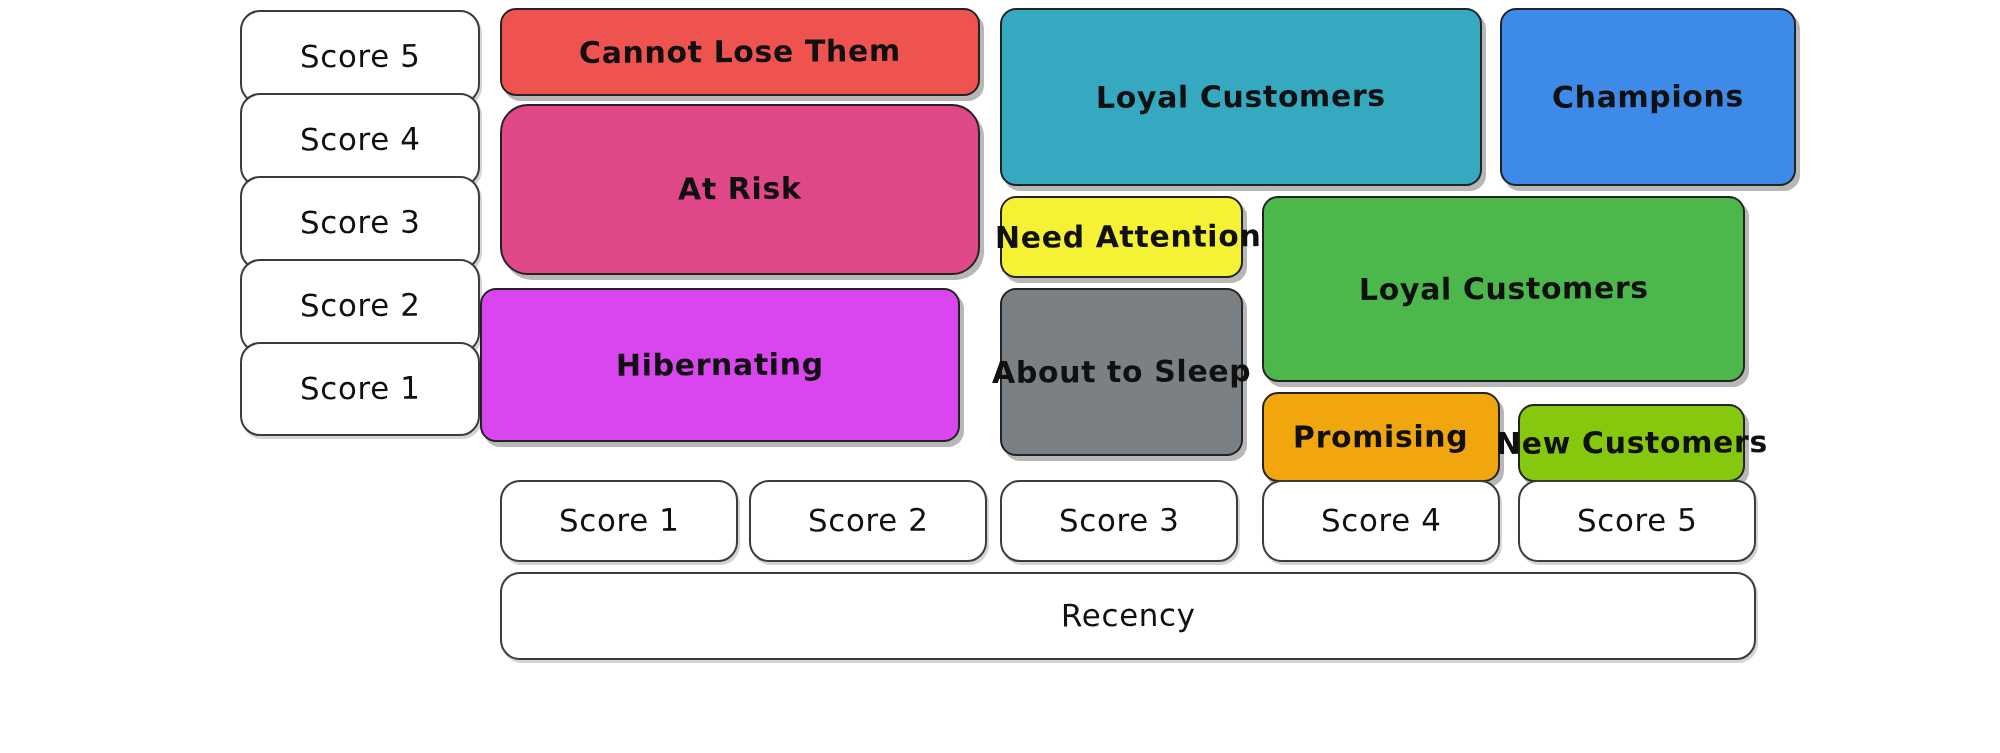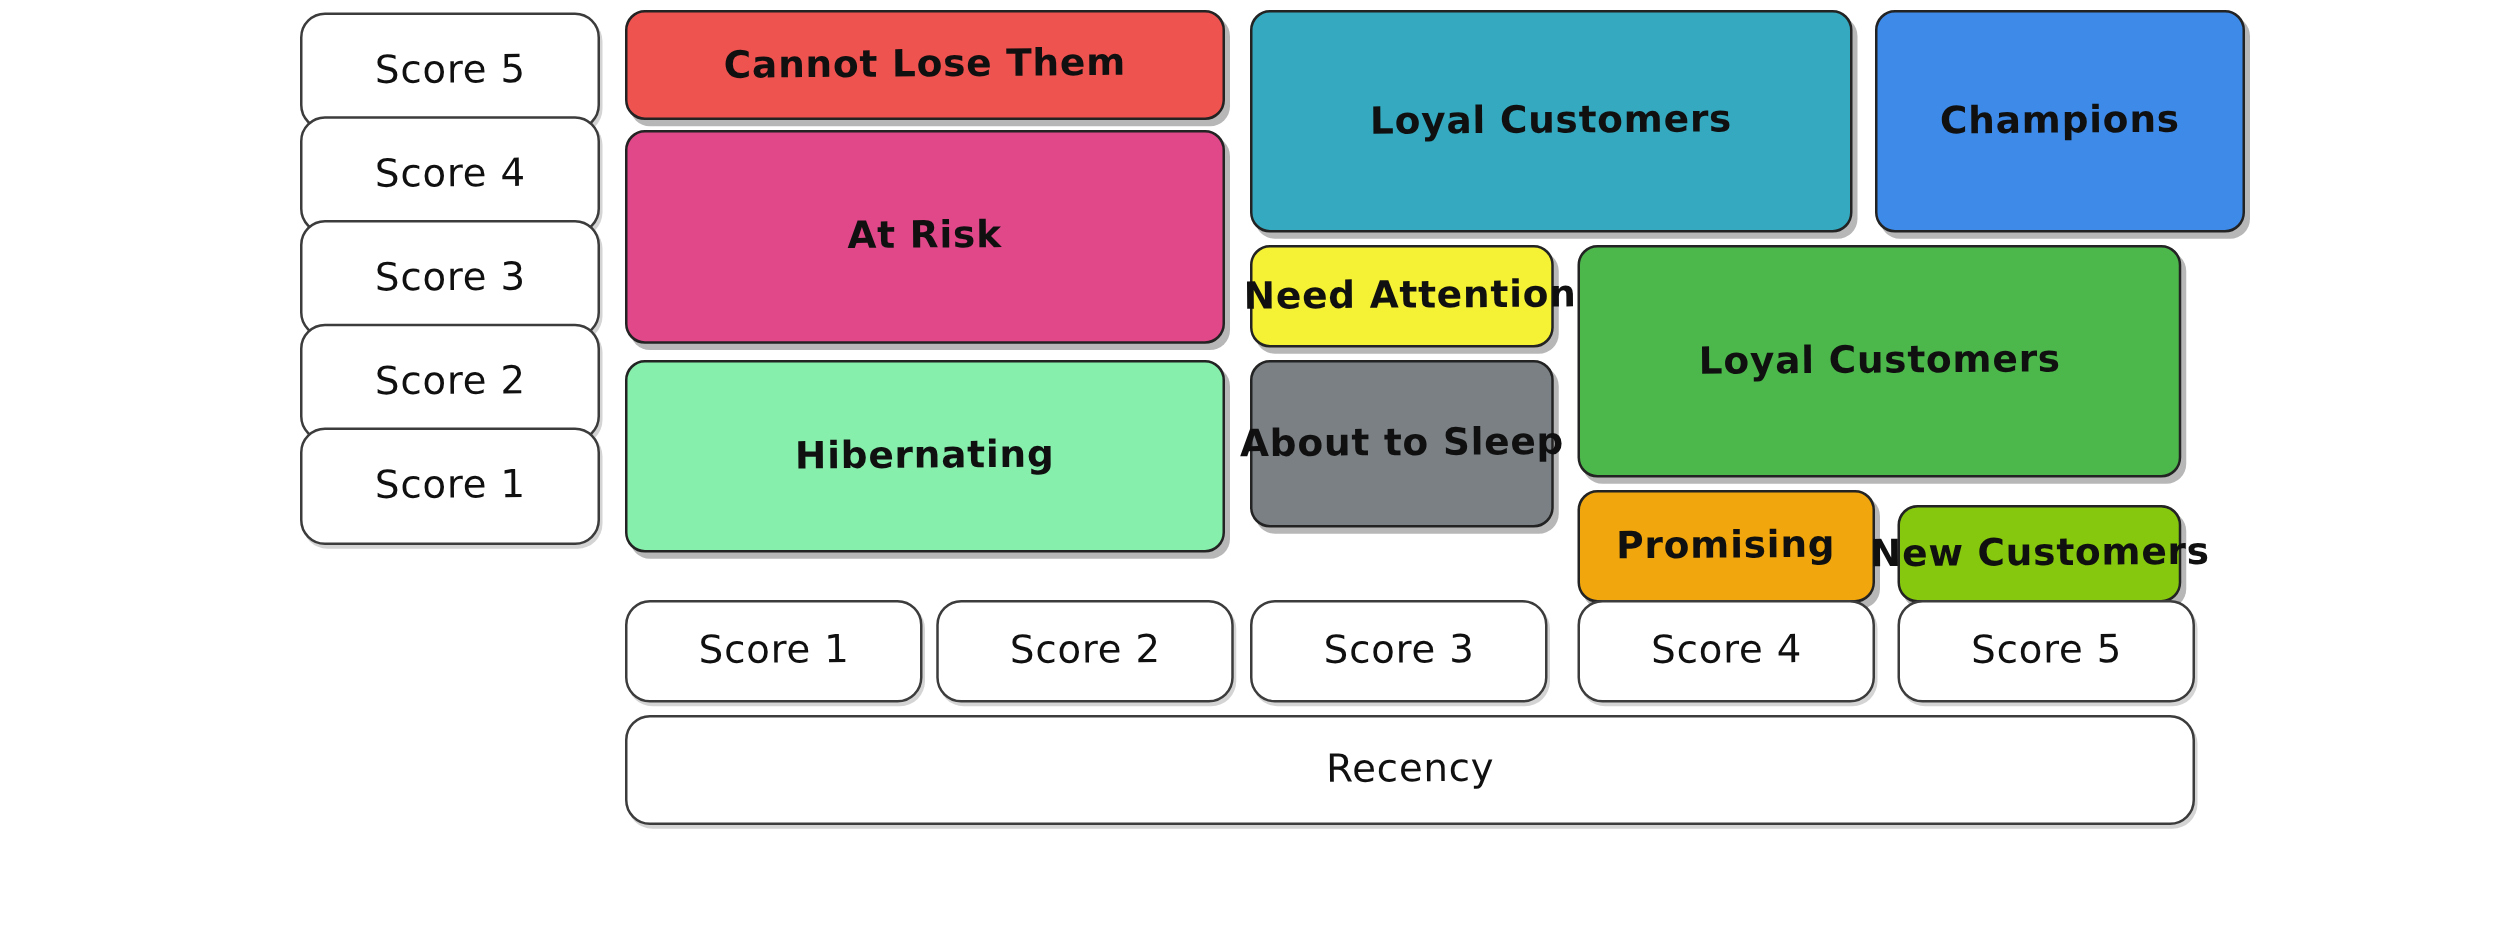--- a/index.html
+++ b/index.html
@@ -80,45 +80,45 @@
     <span class="label">Score 2</span>
   </div>
   <div class="box axis" style="left:240px; top:342px; width:240px; height:94px;">
     <span class="label">Score 1</span>
   </div>
 
   <div class="box seg" style="left:500px; top:8px; width:480px; height:88px; background:#ef5350;">
     <span class="label">Cannot Lose Them</span>
   </div>
 
-  <div class="box seg" style="left:500px; top:104px; width:480px; height:171px; background:#e0488a;">
+  <div class="box seg" style="left:500px; top:104px; width:480px; height:171px; background:#e0488a;border-radius:28px;">
     <span class="label">At Risk</span>
   </div>
 
-  <div class="box seg" style="left:500px; top:288px; width:480px; height:154px; background:#86efac;">
+  <div class="box seg" style="left:480px; top:288px; width:480px; height:154px; background:#d946ef;">
     <span class="label">Hibernating</span>
   </div>
 
   <div class="box seg" style="left:1000px; top:8px; width:482px; height:178px; background:#34a9bf;">
     <span class="label">Loyal Customers</span>
   </div>
 
   <div class="box seg" style="left:1500px; top:8px; width:296px; height:178px; background:#3d8ae8;">
     <span class="label">Champions</span>
   </div>
 
   <div class="box seg" style="left:1000px; top:196px; width:243px; height:82px; background:#f5f134;padding-left:24px;">
     <span class="label">Need Attention</span>
   </div>
 
   <div class="box seg" style="left:1262px; top:196px; width:483px; height:186px; background:#4cb84c;">
     <span class="label">Loyal Customers</span>
   </div>
 
-  <div class="box seg" style="left:1000px; top:288px; width:243px; height:134px; background:#7b8085;">
+  <div class="box seg" style="left:1000px; top:288px; width:243px; height:168px; background:#7b8085;">
     <span class="label">About to Sleep</span>
   </div>
 
   <div class="box seg" style="left:1262px; top:392px; width:238px; height:90px; background:#f0a60c;">
     <span class="label">Promising</span>
   </div>
 
   <div class="box seg" style="left:1518px; top:404px; width:227px; height:78px; background:#86c80d;">
     <span class="label">New Customers</span>
   </div>

